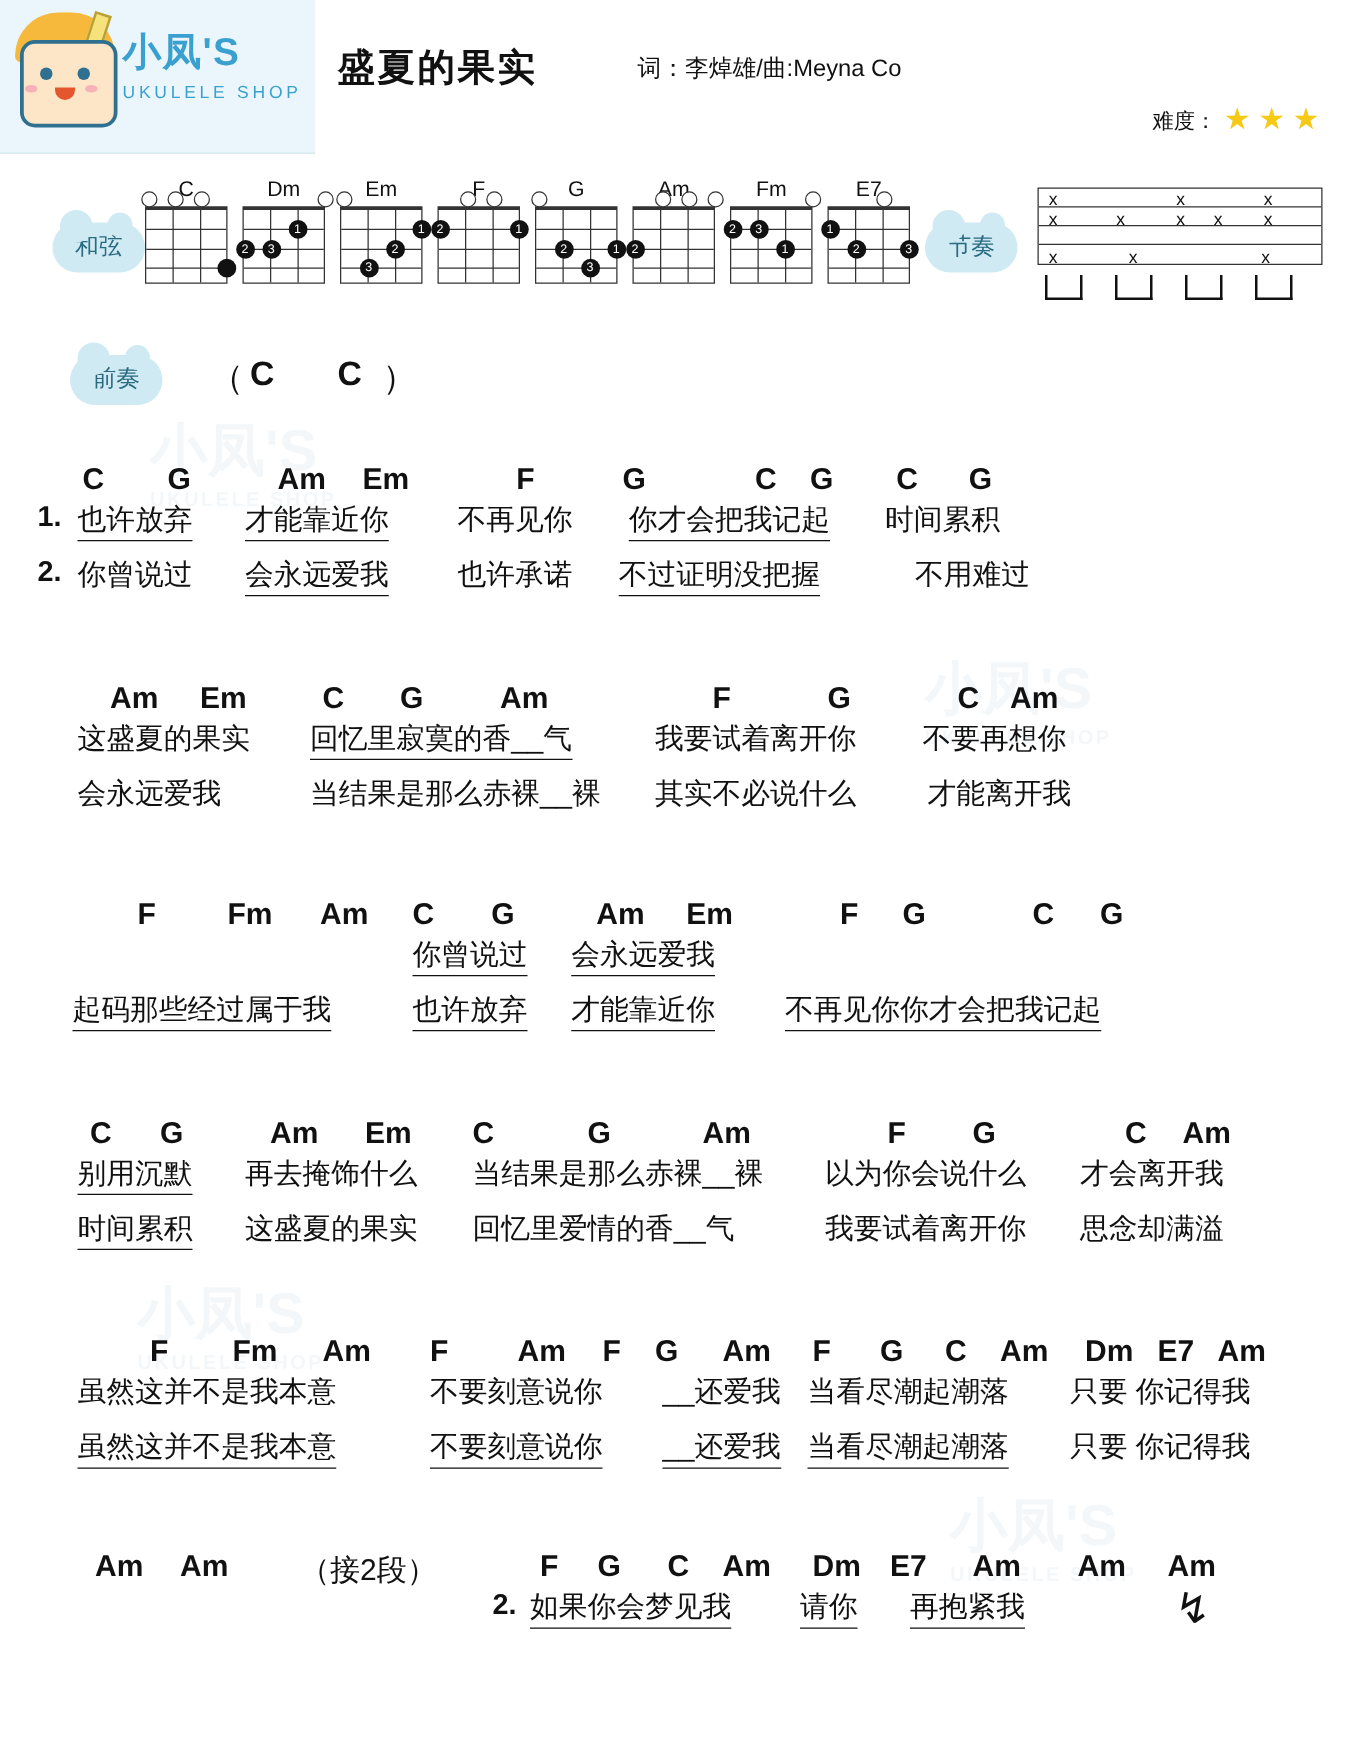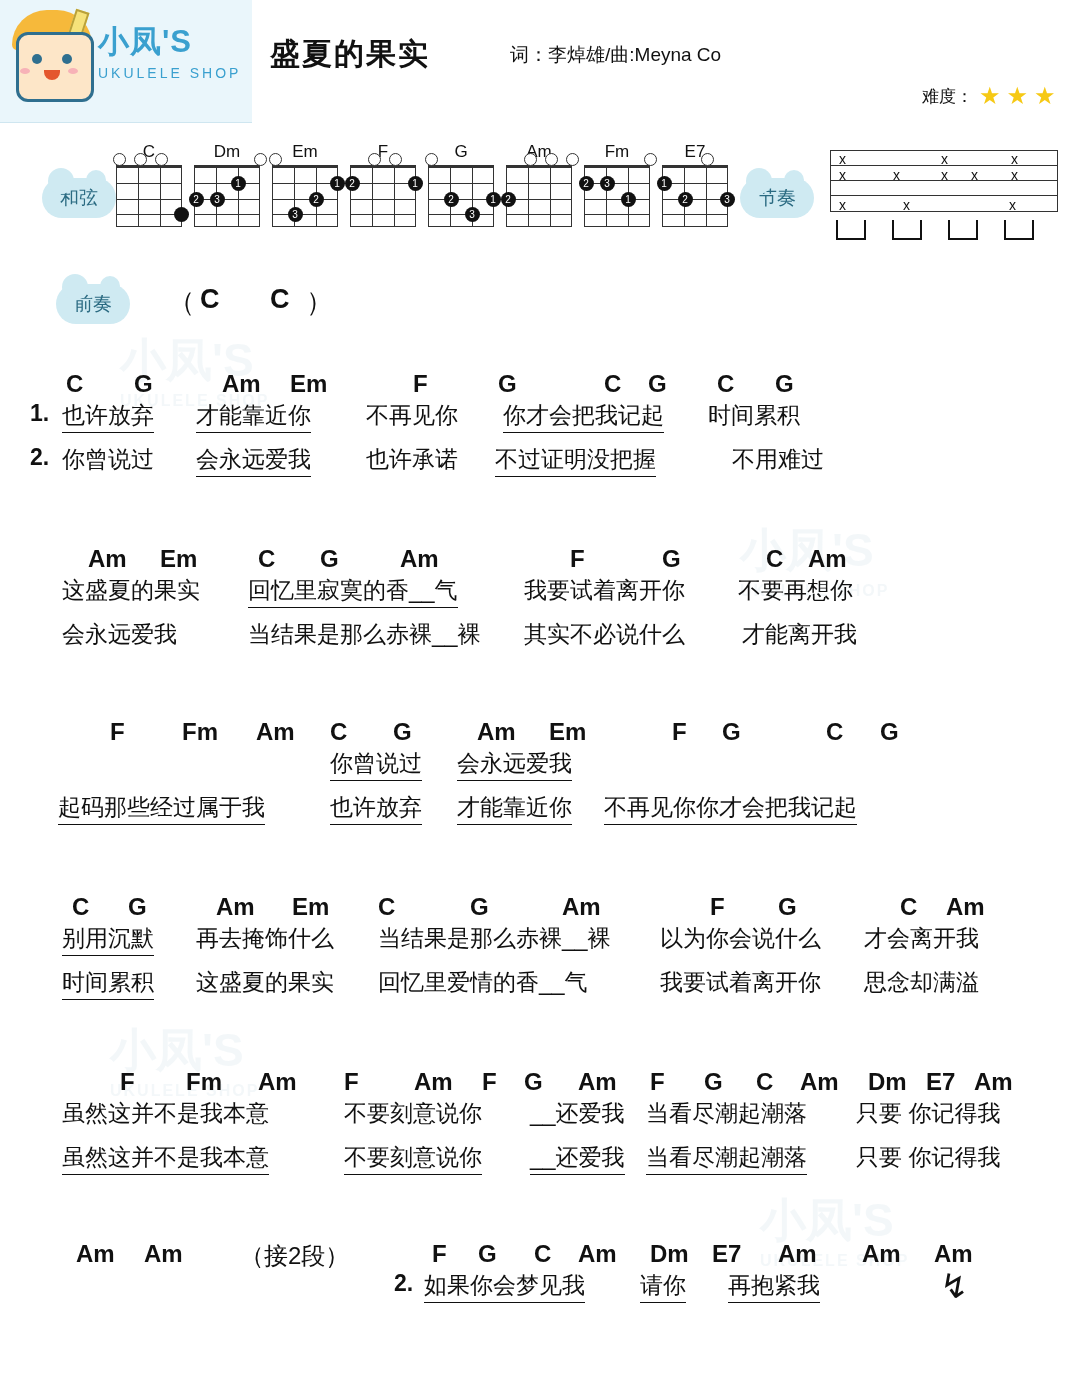--- a/index.html
+++ b/index.html
@@ -589,21 +589,21 @@
         <span class="c" style="left: 880px;">G</span>
       </div>
       <div class="lyricrow">
         <span class="seg ul" style="left: 330px;">你曾说过</span>
         <span class="seg ul" style="left: 457px;">会永远爱我</span>
       </div>
       <div class="lyricrow">
         <span class="seg ul" style="left: 58px;">起码那些经过属于我</span>
         <span class="seg ul" style="left: 330px;">也许放弃</span>
         <span class="seg ul" style="left: 457px;">才能靠近你</span>
-        <span class="seg ul" style="left: 604px;">不再见你你才会把我记起</span>
+        <span class="seg ul" style="left: 628px;">不再见你你才会把我记起</span>
       </div>
     </div>
     <div class="section" style="top: 893px;">
       <div class="chordrow">
         <span class="c" style="left: 72px;">C</span>
         <span class="c" style="left: 128px;">G</span>
         <span class="c" style="left: 216px;">Am</span>
         <span class="c" style="left: 292px;">Em</span>
         <span class="c" style="left: 378px;">C</span>
         <span class="c" style="left: 470px;">G</span>

